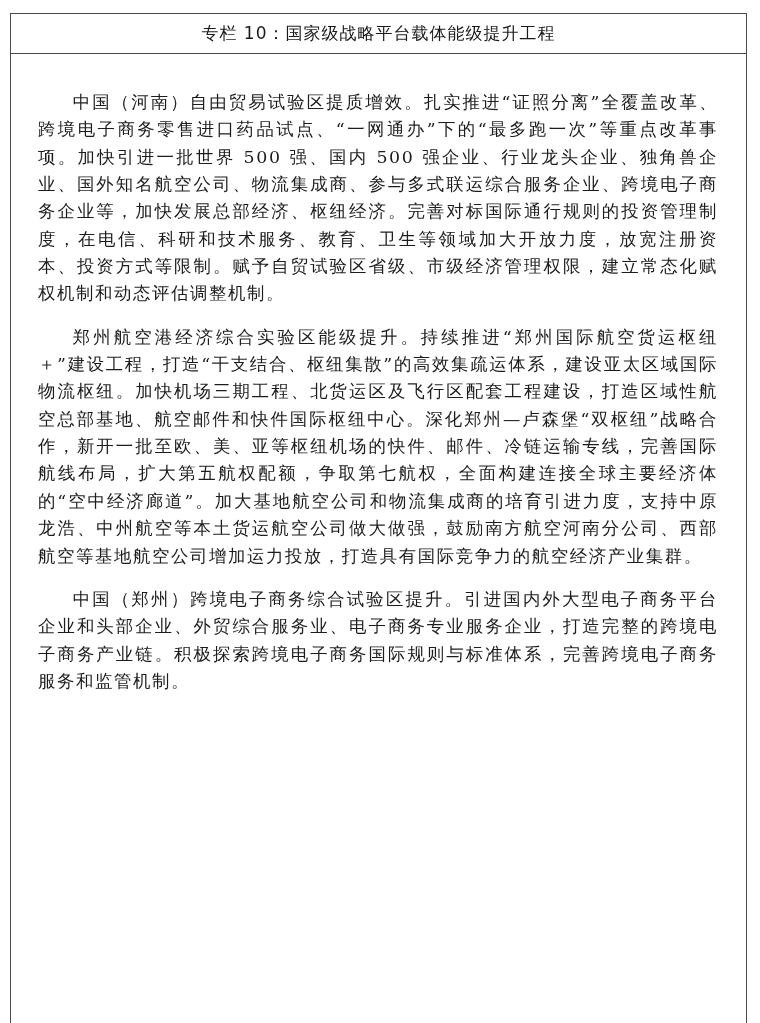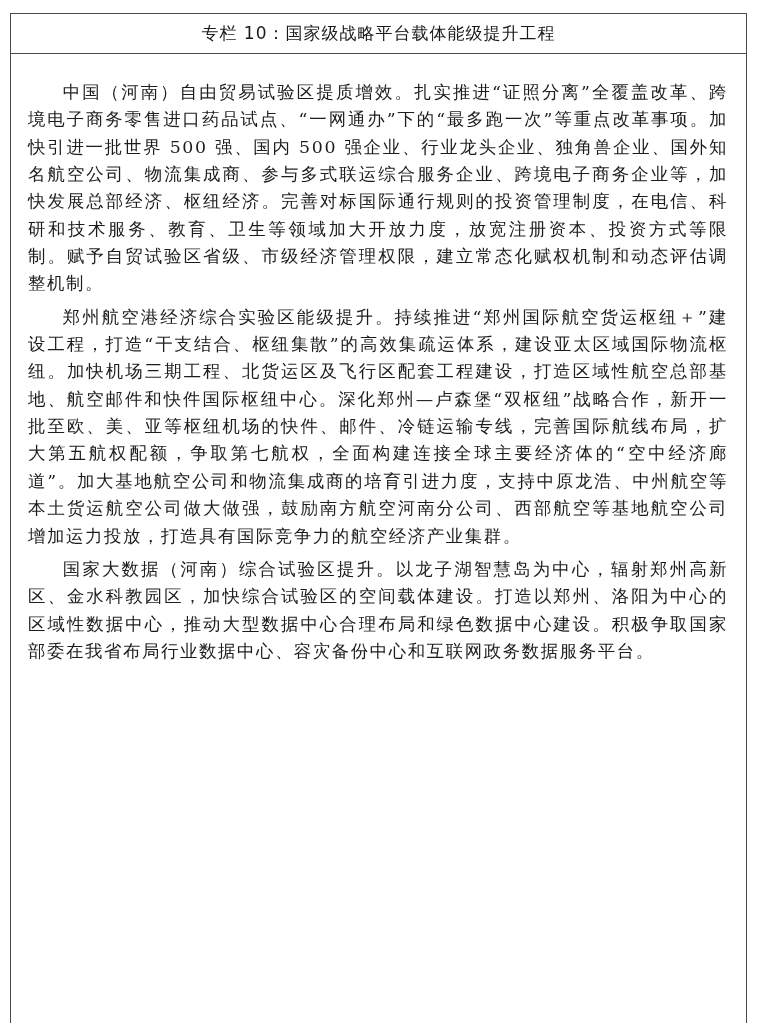--- a/index.html
+++ b/index.html
@@ -36,35 +36,35 @@
     .box-title {
       font-family: "DejaVu Sans", "Liberation Sans", sans-serif;
       font-size: 17px;
       letter-spacing: 1px;
       color: #1a1a1a;
     }
     .box-body {
       padding: 19px 12px 0 11px;
     }
     .para {
-      margin: 6px;
+      margin: 16px;
       font-size: 17.4px;
       line-height: 27.35px;
       text-indent: 2em;
       text-align: justify;
       text-align-last: left;
       letter-spacing: 1.6px;
       color: #1c1c1c;
     }
   </style>
 </head>
 <body>
 
 <div class="box">
   <div class="box-header">
     <span class="box-title">专栏 10：国家级战略平台载体能级提升工程</span>
   </div>
   <div class="box-body">
     <p class="para">中国（河南）自由贸易试验区提质增效。扎实推进“证照分离”全覆盖改革、跨境电子商务零售进口药品试点、“一网通办”下的“最多跑一次”等重点改革事项。加快引进一批世界 500 强、国内 500 强企业、行业龙头企业、独角兽企业、国外知名航空公司、物流集成商、参与多式联运综合服务企业、跨境电子商务企业等，加快发展总部经济、枢纽经济。完善对标国际通行规则的投资管理制度，在电信、科研和技术服务、教育、卫生等领域加大开放力度，放宽注册资本、投资方式等限制。赋予自贸试验区省级、市级经济管理权限，建立常态化赋权机制和动态评估调整机制。</p>
     <p class="para">郑州航空港经济综合实验区能级提升。持续推进“郑州国际航空货运枢纽＋”建设工程，打造“干支结合、枢纽集散”的高效集疏运体系，建设亚太区域国际物流枢纽。加快机场三期工程、北货运区及飞行区配套工程建设，打造区域性航空总部基地、航空邮件和快件国际枢纽中心。深化郑州—卢森堡“双枢纽”战略合作，新开一批至欧、美、亚等枢纽机场的快件、邮件、冷链运输专线，完善国际航线布局，扩大第五航权配额，争取第七航权，全面构建连接全球主要经济体的“空中经济廊道”。加大基地航空公司和物流集成商的培育引进力度，支持中原龙浩、中州航空等本土货运航空公司做大做强，鼓励南方航空河南分公司、西部航空等基地航空公司增加运力投放，打造具有国际竞争力的航空经济产业集群。</p>
-    <p class="para">国家大数据（河南）综合试验区提升。以龙子湖智慧岛为中心，辐射郑州高新区、金水科教园区，加快综合试验区的空间载体建设。打造以郑州、洛阳为中心的区域性数据中心，推动大型数据中心合理布局和绿色数据中心建设。积极争取国家部委在我省布局行业数据中心、容灾备份中心和互联网政务数据服务平台。</p>
+    <p class="para">中国（郑州）跨境电子商务综合试验区提升。引进国内外大型电子商务平台企业和头部企业、外贸综合服务业、电子商务专业服务企业，打造完整的跨境电子商务产业链。积极探索跨境电子商务国际规则与标准体系，完善跨境电子商务服务和监管机制。</p>
   </div>
 </div>
 
 </body></html>

